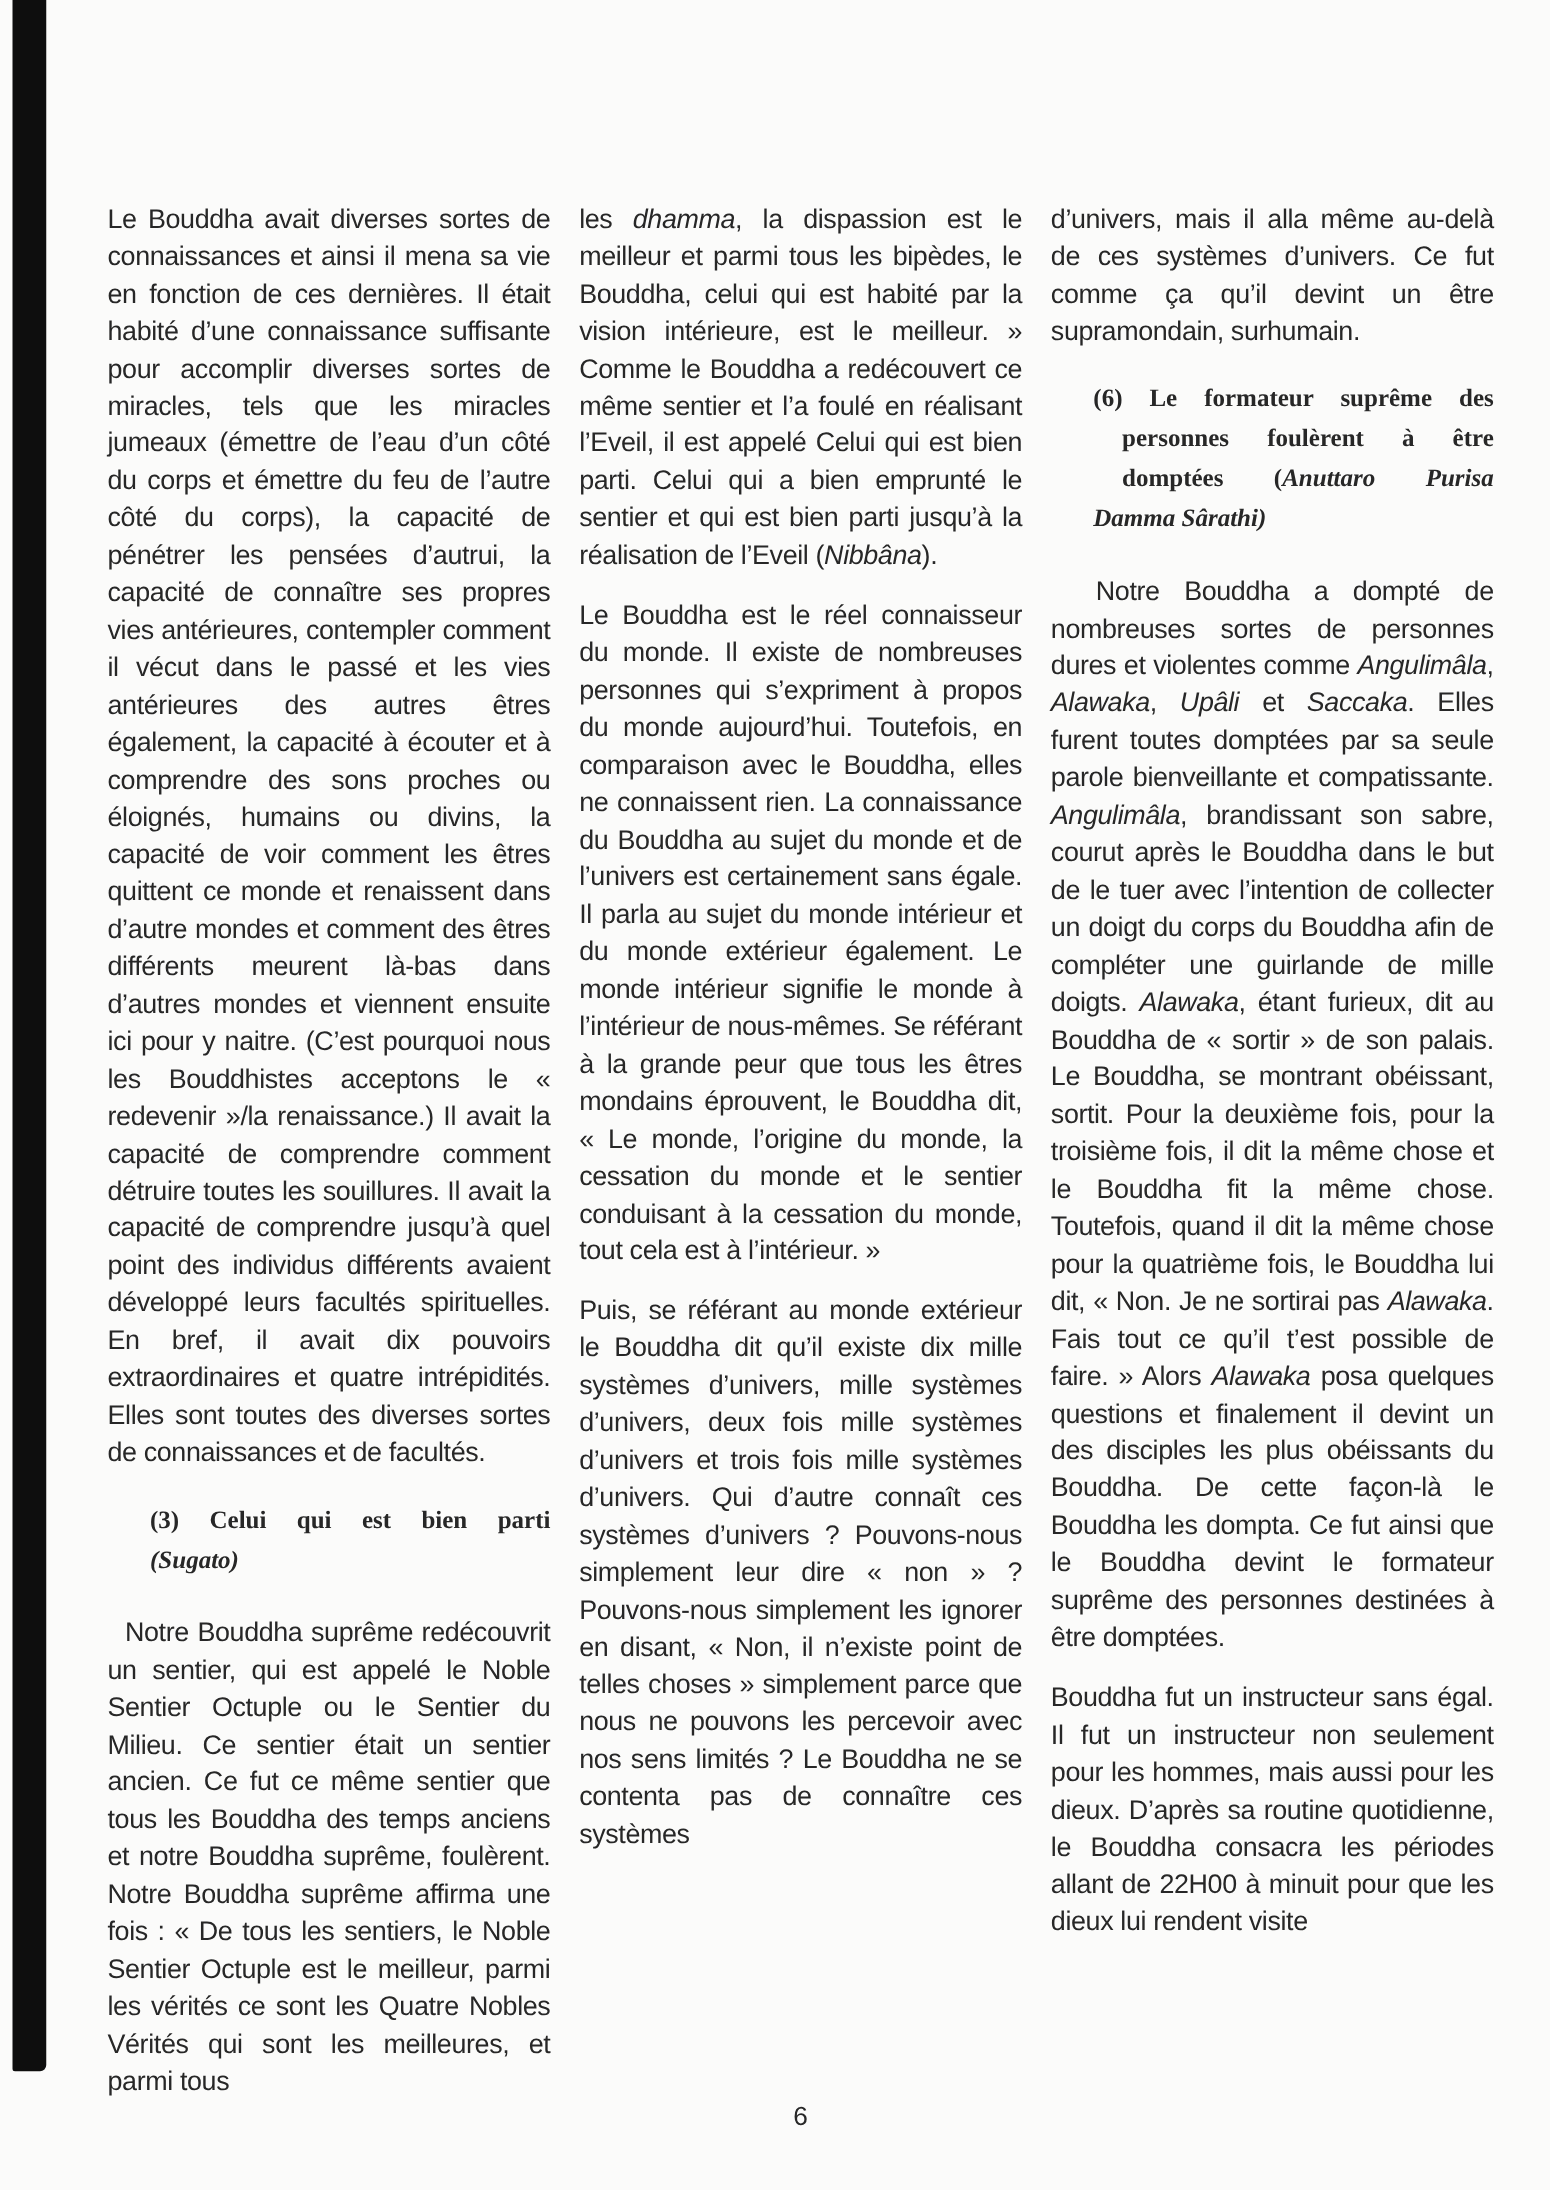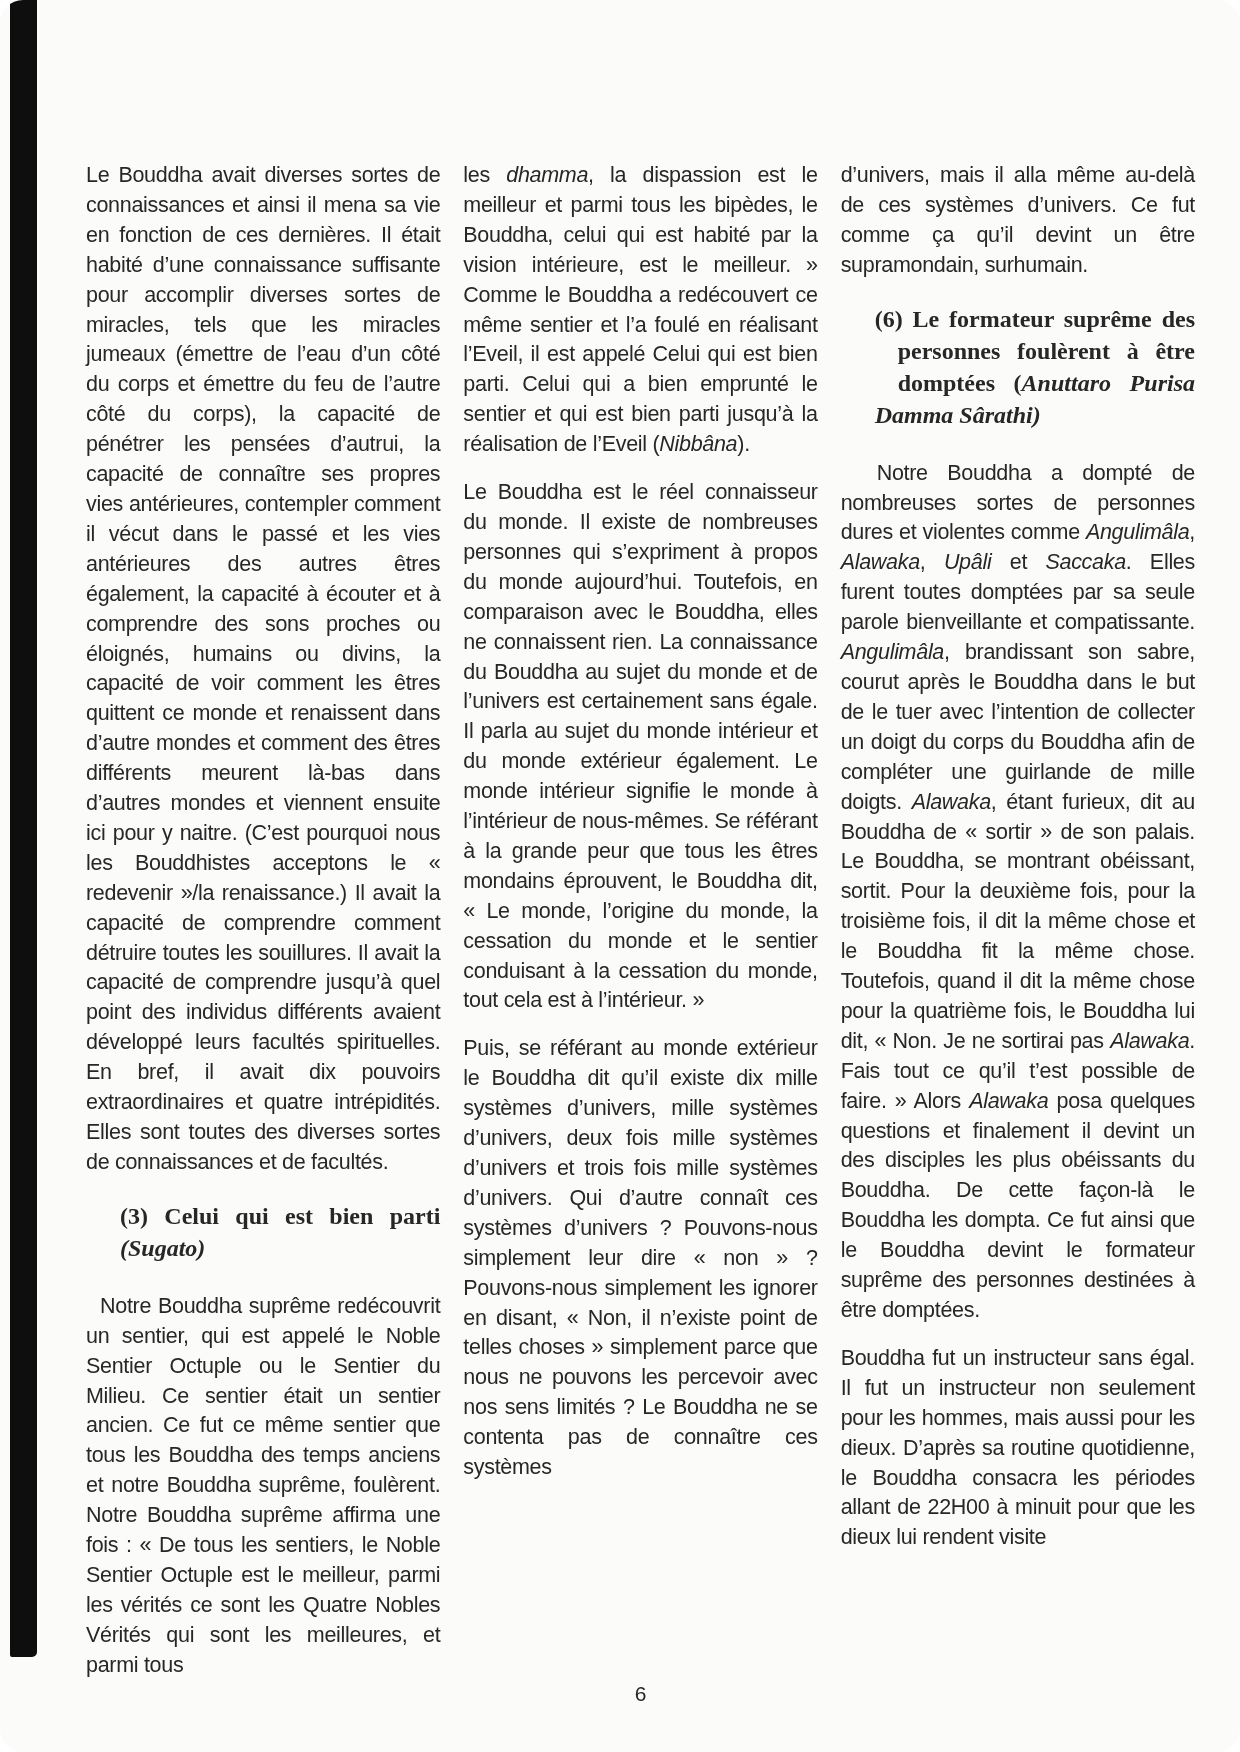--- a/index.html
+++ b/index.html
@@ -2,21 +2,20 @@
 <html lang="fr" style="--paper: #fbfbfa; --ink: #272727; --scan-bar: #0e0e0e;"><head>
 <meta charset="utf-8">
 <style>
   html,body{margin:0;padding:0;background:#ffffff;}
   .page{
     position:relative;
     width:1240px;height:1752px;
     background:var(--paper,#fbfbfa);
     color:var(--ink,#272727);
     overflow:hidden;
-    border-radius:23px;
   }
   .scan-bar{
     position:absolute;left:10px;top:0;width:27px;height:1657px;
     background:var(--scan-bar,#0e0e0e);
     border-radius:0 0 5px 2px;
   }
   .columns{
     display:flex;gap:23px;
     padding:161px 45px 0 86px;
     font-family:"Liberation Sans","DejaVu Sans",sans-serif;
@@ -26,21 +25,21 @@
   .block-paragraph{
     text-align:justify;
     margin:0 0 18px 0;
     hyphens:auto;-webkit-hyphens:auto;
   }
   .ind-sm{text-indent:14px;}
   .ind-md{text-indent:36px;}
   .block-heading{
     font-family:"Liberation Serif","DejaVu Serif",serif;
     font-weight:700;
-    font-size:24px;line-height:32px;letter-spacing:0;
+    font-size:20px;line-height:32px;letter-spacing:0;
     text-align:justify;
     text-align-last:justify;
     -moz-text-align-last:justify;
     padding-left:57px;text-indent:-23px;
     margin:22px 0 28px 0;
     hyphens:none;
   }
   .it{font-style:italic;}
   .nw{display:inline-block;}
   .page-number{

